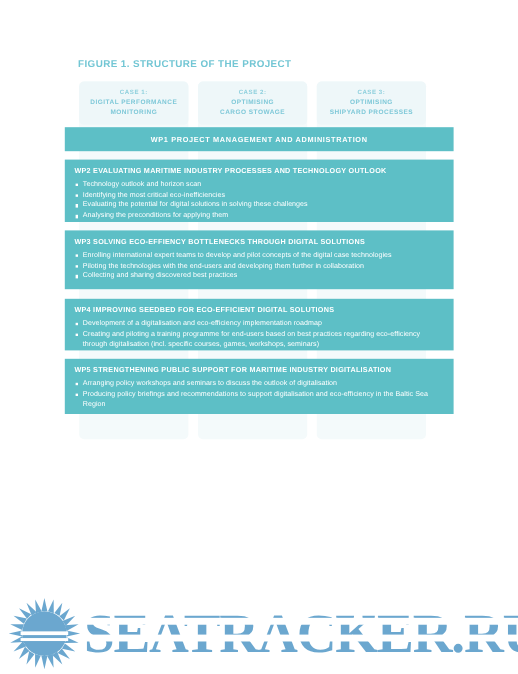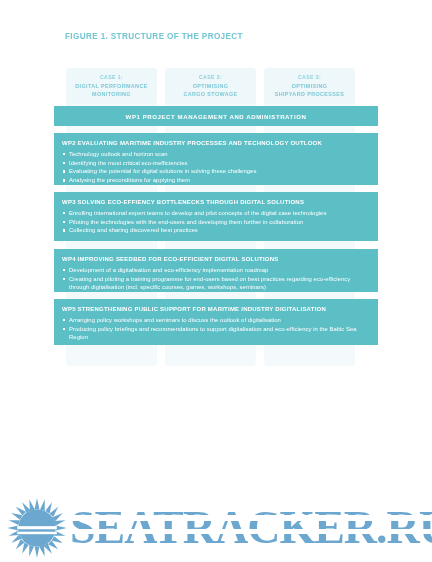--- a/index.html
+++ b/index.html
@@ -20,21 +20,21 @@
     position: absolute;
     left: 0; top: 0;
     width: 432px;
     height: 562px;
     background: #ffffff;
   }
 
   .figure-title {
     position: absolute;
     left: 53px;
-    top: 32px;
+    top: 49px;
     font-size: 8.2px;
     font-weight: bold;
     letter-spacing: 0.35px;
     color: #72c6d4;
     white-space: nowrap;
     padding-left: 12px;
   }
 
   
   .col-bg {

